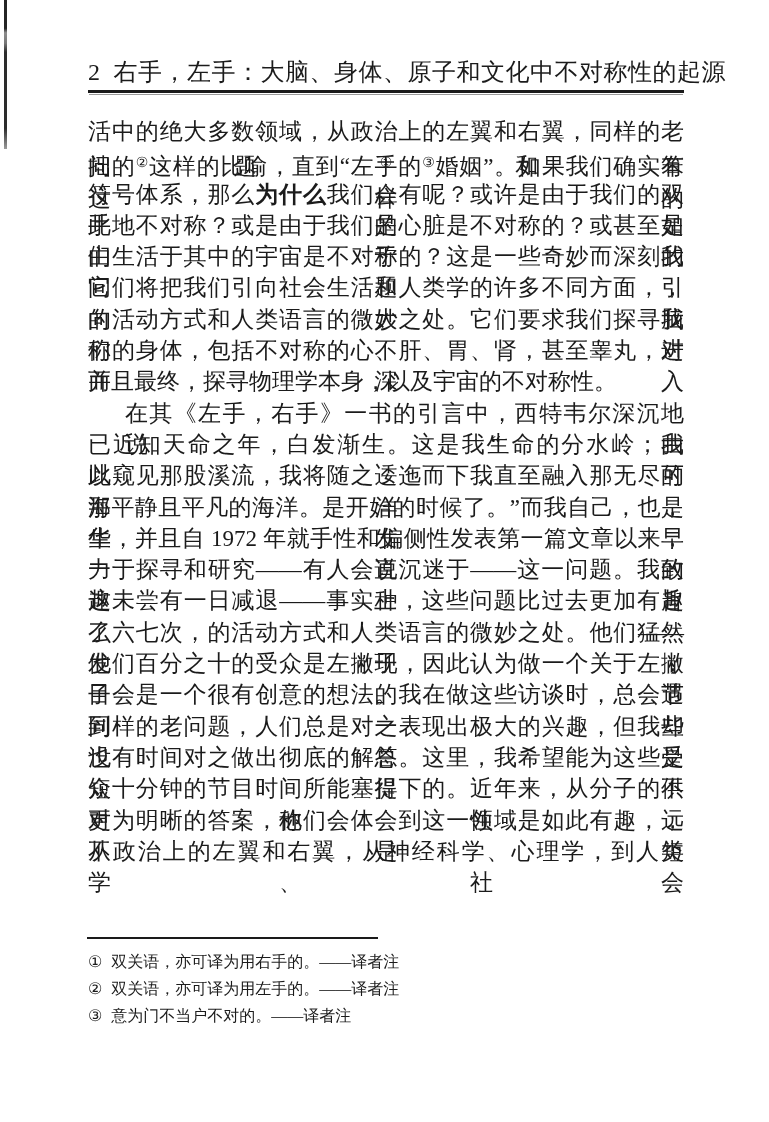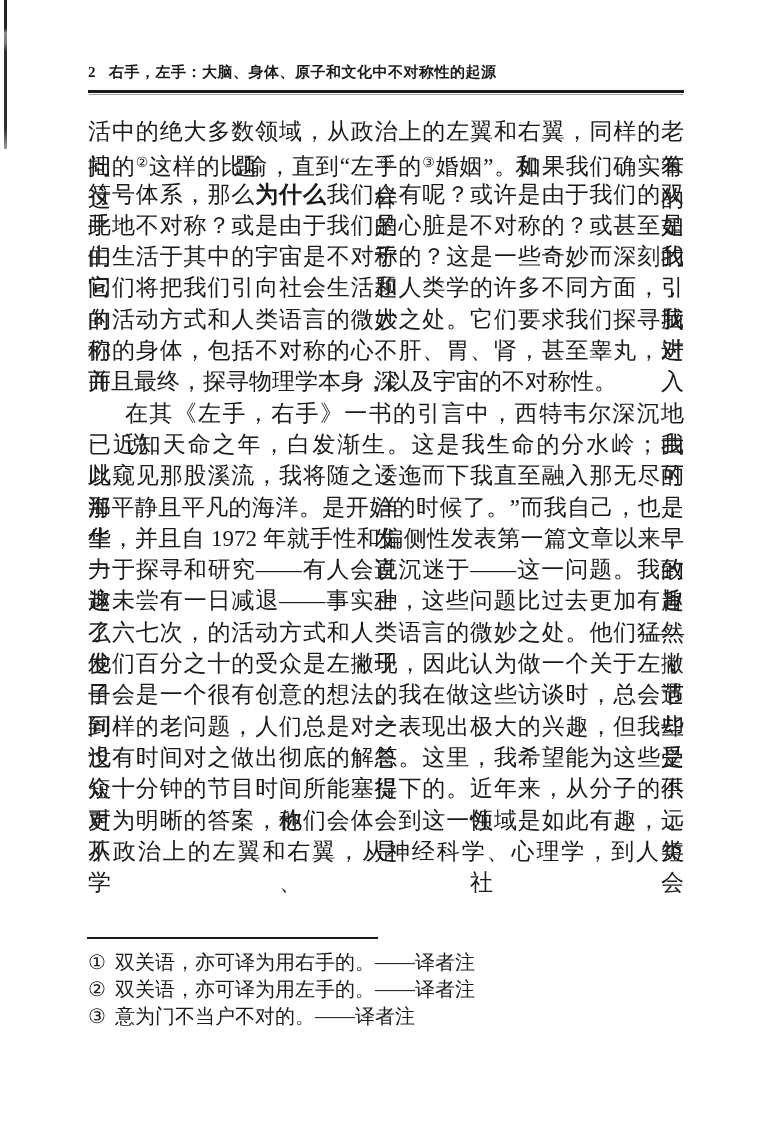--- a/index.html
+++ b/index.html
@@ -15,21 +15,21 @@
   .scan-edge{
     position:absolute;left:4px;top:0;width:3px;height:149px;
     background:linear-gradient(to bottom,
       #242424 0%,#242424 19%,
       #8d8d8d 22%,#777777 29%,
       #2c2c2c 35%,#2c2c2c 86%,
       #9b9b9b 100%);
   }
   .header{
     position:absolute;left:88px;top:59px;width:610px;
-    font-weight:bold;font-size:15px;line-height:26px;
+    font-weight:normal;font-size:24px;line-height:26px;
     letter-spacing:0.5px;white-space:nowrap;
   }
   .pagenum{margin-right:13px;}
   .header-rule{
     position:absolute;left:88px;top:90px;width:596px;height:3px;
     background:#1a1a1a;
     box-shadow:0 3px 0 -1px #9a9a9a;
   }
   .body-text{
     position:absolute;left:88px;top:116px;width:596px;
@@ -42,21 +42,21 @@
   }
   .tline-short{text-align-last:left;}
   .seg-sup{font-size:14px;vertical-align:7px;}
   .seg-em{font-weight:bold;}
   .fn-rule{
     position:absolute;left:87px;top:937px;width:291px;height:2px;
     background:#1a1a1a;
   }
   .footnotes{
     position:absolute;left:88px;top:949px;width:596px;
-    font-size:20px;
+    font-size:16px;
   }
   .fnote{height:26.8px;line-height:26.8px;white-space:nowrap;}
   .fn-marker{margin-right:9px;}
 </style>
 </head>
 <body>
 
 <div class="page">
   <div class="scan-edge"></div>
 

